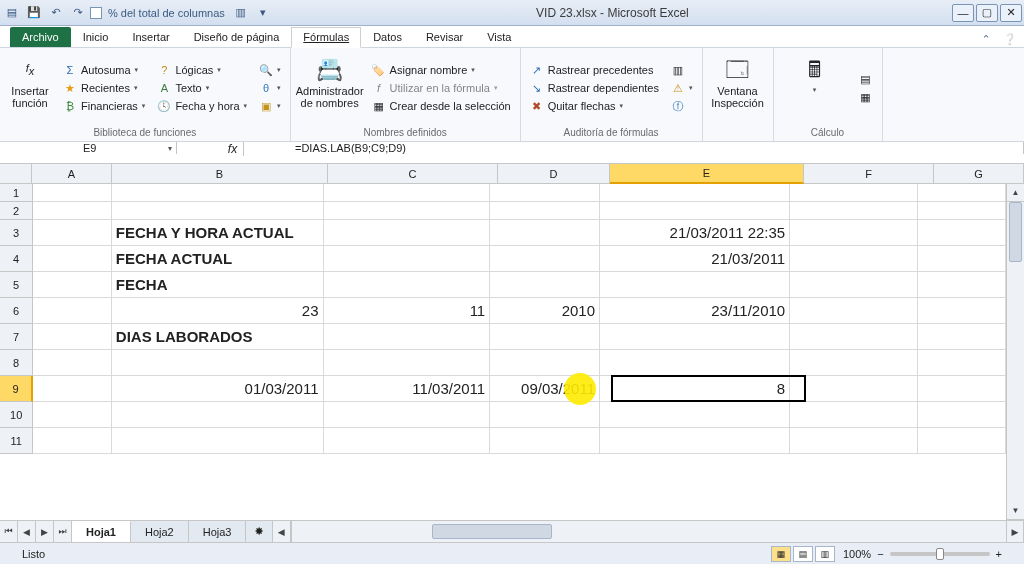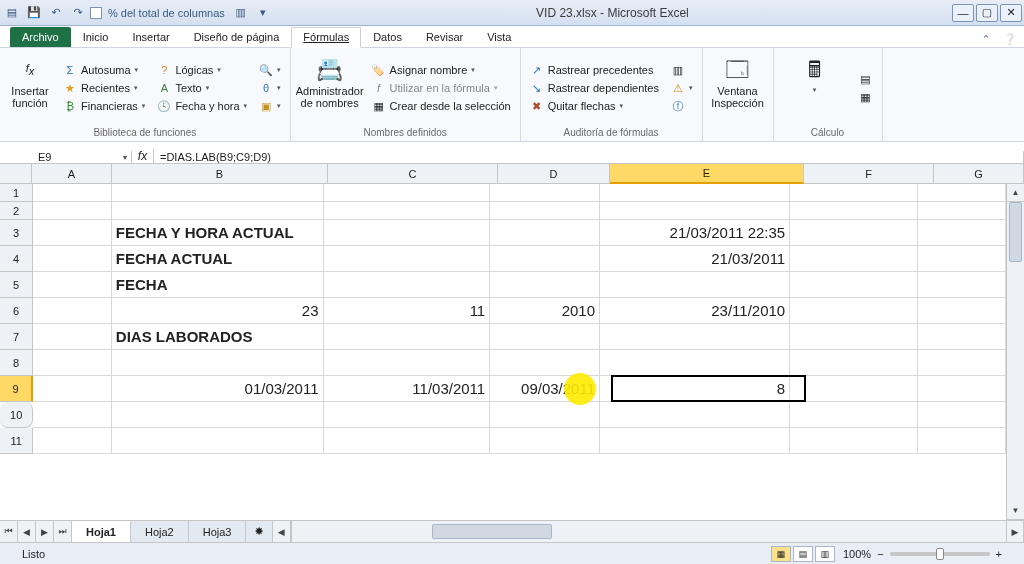--- a/index.html
+++ b/index.html
@@ -21,21 +21,21 @@
   .group{border-right:1px solid #d4dbe4;padding:3px 6px 0 6px;display:flex;flex-direction:column;}
   .group .body{flex:1;display:flex;gap:6px;}
   .group .caption{text-align:center;font-size:10px;color:#6a6a6a;padding:2px 0 3px 0;}
   .bigbtn{width:48px;display:flex;flex-direction:column;align-items:center;justify-content:flex-start;padding-top:3px;line-height:1.05;text-align:center;}
   .bigbtn .ico{width:32px;height:32px;display:flex;align-items:center;justify-content:center;font-size:22px;}
   .stack{display:flex;flex-direction:column;gap:2px;justify-content:center;}
   .sm{display:flex;align-items:center;gap:4px;padding:1px 3px;white-space:nowrap;}
   .sm .i{width:14px;height:14px;display:flex;align-items:center;justify-content:center;font-size:11px;}
   .tri{font-size:7px;color:#555;}
   
-  .fbar{height:22px;border-bottom:1px solid #c6c6c6;display:flex;align-items:flex-end;background:#fff;}
+  .fbar{height:22px;border-bottom:1px solid #c6c6c6;display:flex;align-items:flex-start;background:#fff;gap:45px;}
   .fbar>div{border-right:1px solid #c6c6c6;display:flex;align-items:center;}
   .namebox{width:98px;padding:0 4px;font-size:11px;}
   .namebox .dd{margin-left:auto;font-size:8px;color:#555;}
   .fx{width:22px;justify-content:center;font-style:italic;font-size:12px;}
   .fbox{flex:1;padding:0 6px;font-size:11px;}
   
   .gridwrap{flex:1;display:flex;overflow:hidden;position:relative;}
   .corner{width:34px;height:20px;background:#eef1f5;border-right:1px solid #c6c6c6;border-bottom:1px solid #c6c6c6;}
   .colheads{display:flex;height:20px;}
   .colheads div{background:#eef1f5;border-right:1px solid #c6c6c6;border-bottom:1px solid #c6c6c6;display:flex;align-items:center;justify-content:center;font-size:11px;}
@@ -364,21 +364,21 @@
           <div class="rh sel" style="height: 26px;">9</div>
           <div class="c" style="width: 80px; height: 26px;"></div>
           <div class="c num" style="width: 216px; height: 26px;">01/03/2011</div>
           <div class="c num" style="width: 170px; height: 26px;">11/03/2011</div>
           <div class="c num" style="width: 112px; height: 26px;">09/03/2011</div>
           <div class="c num" style="width: 194px; height: 26px;">8</div>
           <div class="c" style="width: 130px; height: 26px;"></div>
           <div class="c" style="width: 90px; height: 26px;"></div>
         </div>
         <div class="r">
-          <div class="rh" style="height: 26px; border-radius: 8px;">10</div>
+          <div class="rh" style="height: 26px;">10</div>
           <div class="c" style="width: 80px; height: 26px;"></div>
           <div class="c" style="width: 216px; height: 26px;"></div>
           <div class="c" style="width: 170px; height: 26px;"></div>
           <div class="c" style="width: 112px; height: 26px;"></div>
           <div class="c" style="width: 194px; height: 26px;"></div>
           <div class="c" style="width: 130px; height: 26px;"></div>
           <div class="c" style="width: 90px; height: 26px;"></div>
         </div>
         <div class="r">
           <div class="rh" style="height: 26px;">11</div>

